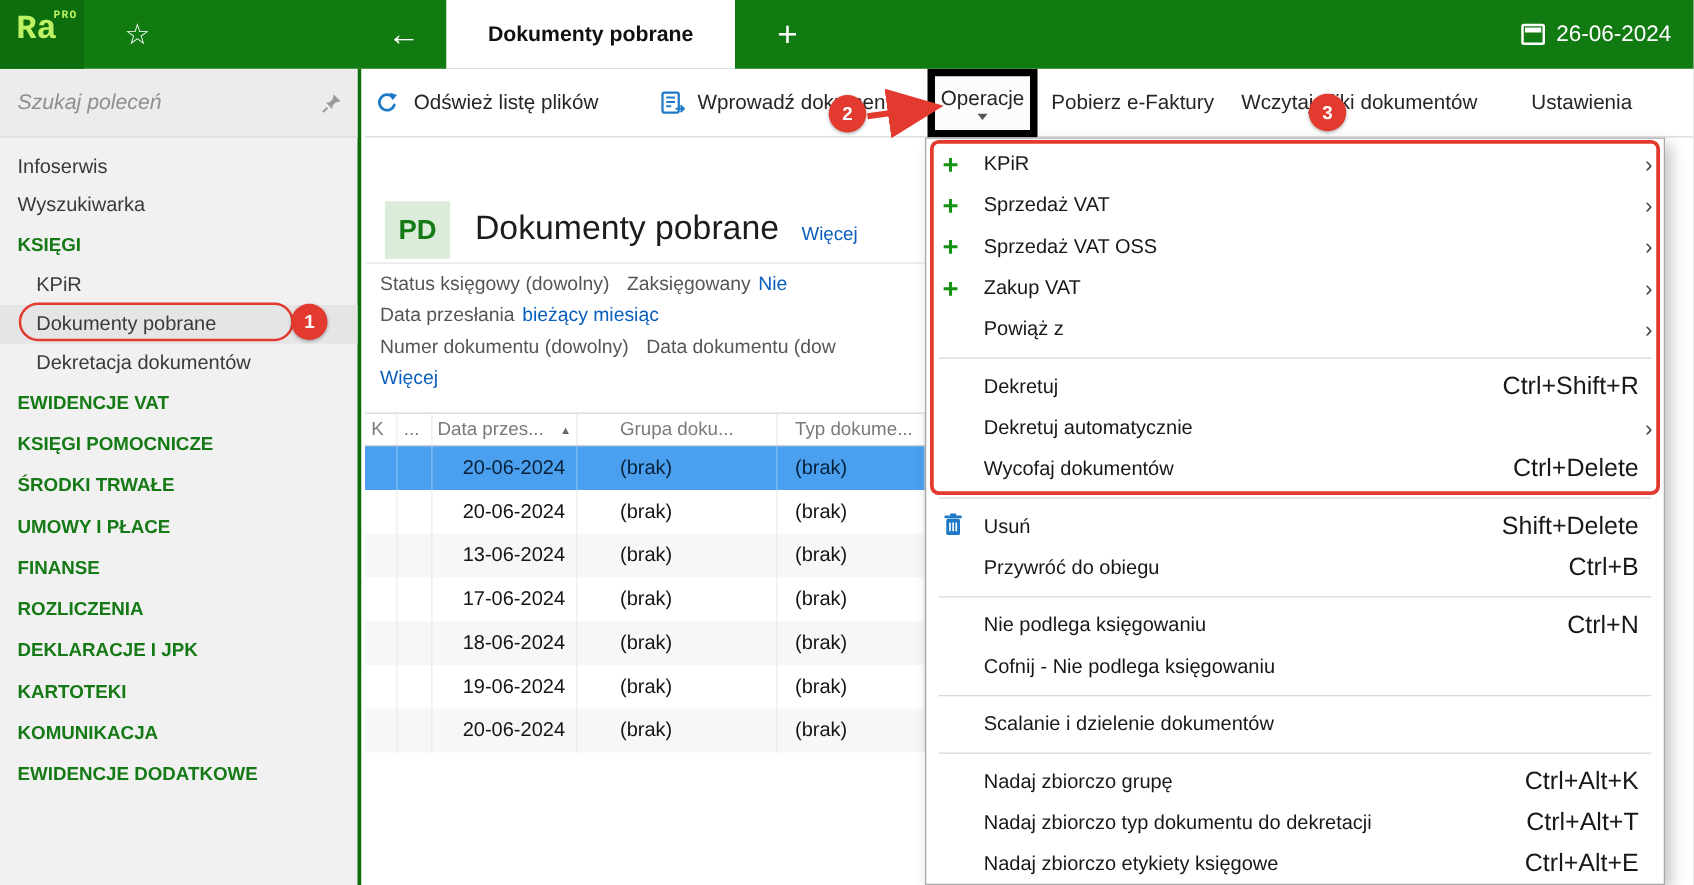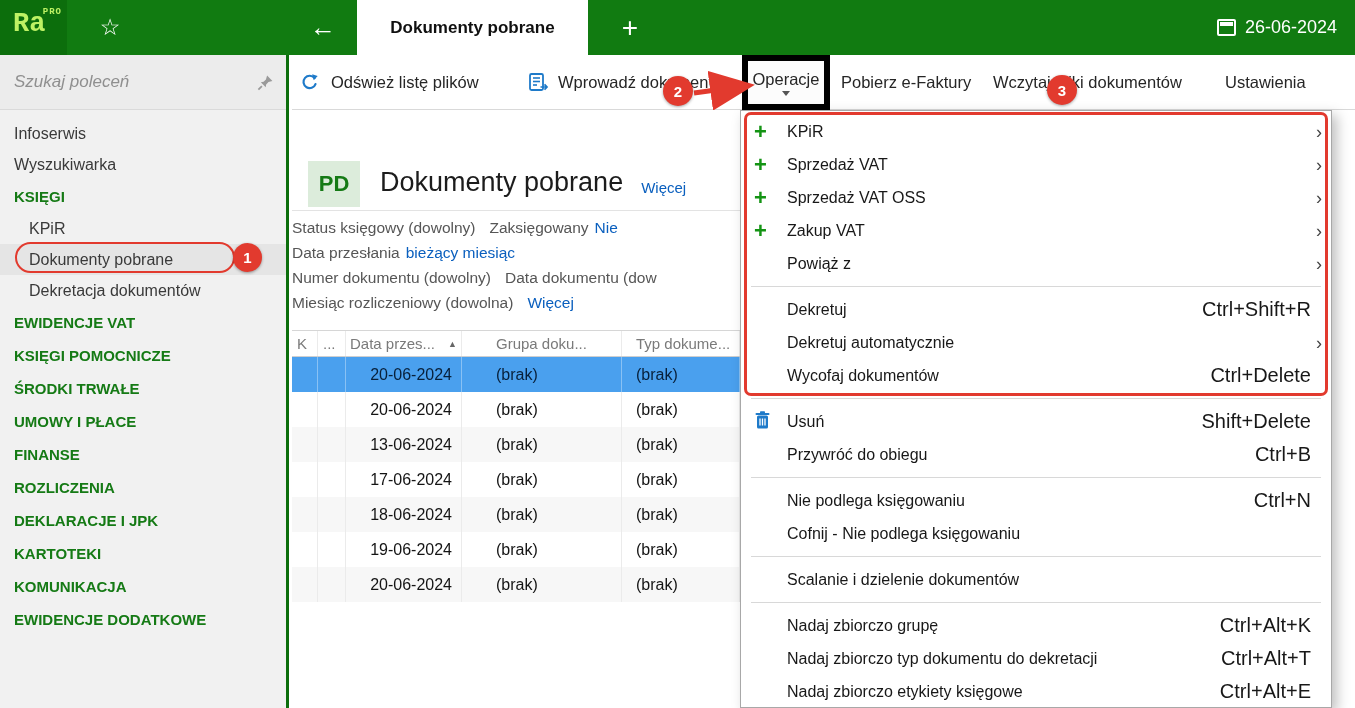--- a/index.html
+++ b/index.html
@@ -38,21 +38,21 @@
   .op-chevron { width:0; height:0; border-left:4.5px solid transparent; border-right:4.5px solid transparent; border-top:5px solid #555; }
   .tb-efakt { left:549px; } .tb-load { left:701px; } .tb-sett { left:933px; }
 
   
   .content { position:absolute; top:110px; left:292px; width:1063px; height:598px; background:#fff; }
   .page-head { position:absolute; top:23px; left:16px; display:flex; align-items:flex-start;margin-top:28px; }
   .pd-badge { width:52px; height:46px; background:#dcecdb; color:#157a15; font-weight:bold; font-size:22px; display:flex; align-items:center; justify-content:center; }
   .page-title { font-size:27px; color:#1c1c1c; margin-left:20px; margin-top:6px; }
   .more-link { color:#0a5fbe; font-size:15px; margin-left:18px; margin-top:18px; }
   .head-sep { position:absolute; top:100px; left:0; width:460px; height:1px; background:#e3e3e3; }
-  .filters { position:absolute; top:105px; left:0; font-size:15.5px; }
+  .filters { position:absolute; top:105px; left:12px; font-size:15.5px; }
   .f-row { height:25px; display:flex; align-items:center; gap:14px; white-space:nowrap; }
   .chip { display:inline-flex; gap:6px; }
   .f-label { color:#565656; } .f-value, .more2 { color:#0a5fbe; }
 
   
   .table { position:absolute; top:220px; left:0; width:448px; }
   .t-head { display:flex; height:27px; border-top:1px solid #d6d6d6; border-bottom:1px solid #cfcfcf; color:#7a7a7a; font-size:15px; align-items:center; }
   .th, .td { border-right:1px solid #ebebeb; height:100%; display:flex; align-items:center; overflow:hidden; }
   .c-k { width:26px; padding-left:5px; } .c-dots { width:28px; padding-left:5px; }
   .c-date { width:116px; } .c-group { width:160px; padding-left:34px; } .c-type { width:118px; padding-left:14px; }
@@ -193,23 +193,20 @@
       </div>
       <div class="f-row">
         <span class="chip">
           <span class="f-label">Numer dokumentu (dowolny)</span>
         </span>
         <span class="chip">
           <span class="f-label">Data dokumentu (dow</span>
         </span>
       </div>
       <div class="f-row">
-        <span class="chip">
-          <span class="f-label">Miesiąc rozliczeniowy (dowolna)</span>
-        </span>
         <span class="more2">Więcej</span>
       </div>
     </div>
 
     <div class="table">
       <div class="t-head">
         <div class="th c-k">K</div>
         <div class="th c-dots">...</div>
         <div class="th c-date">
           <span>Data przes...</span>

